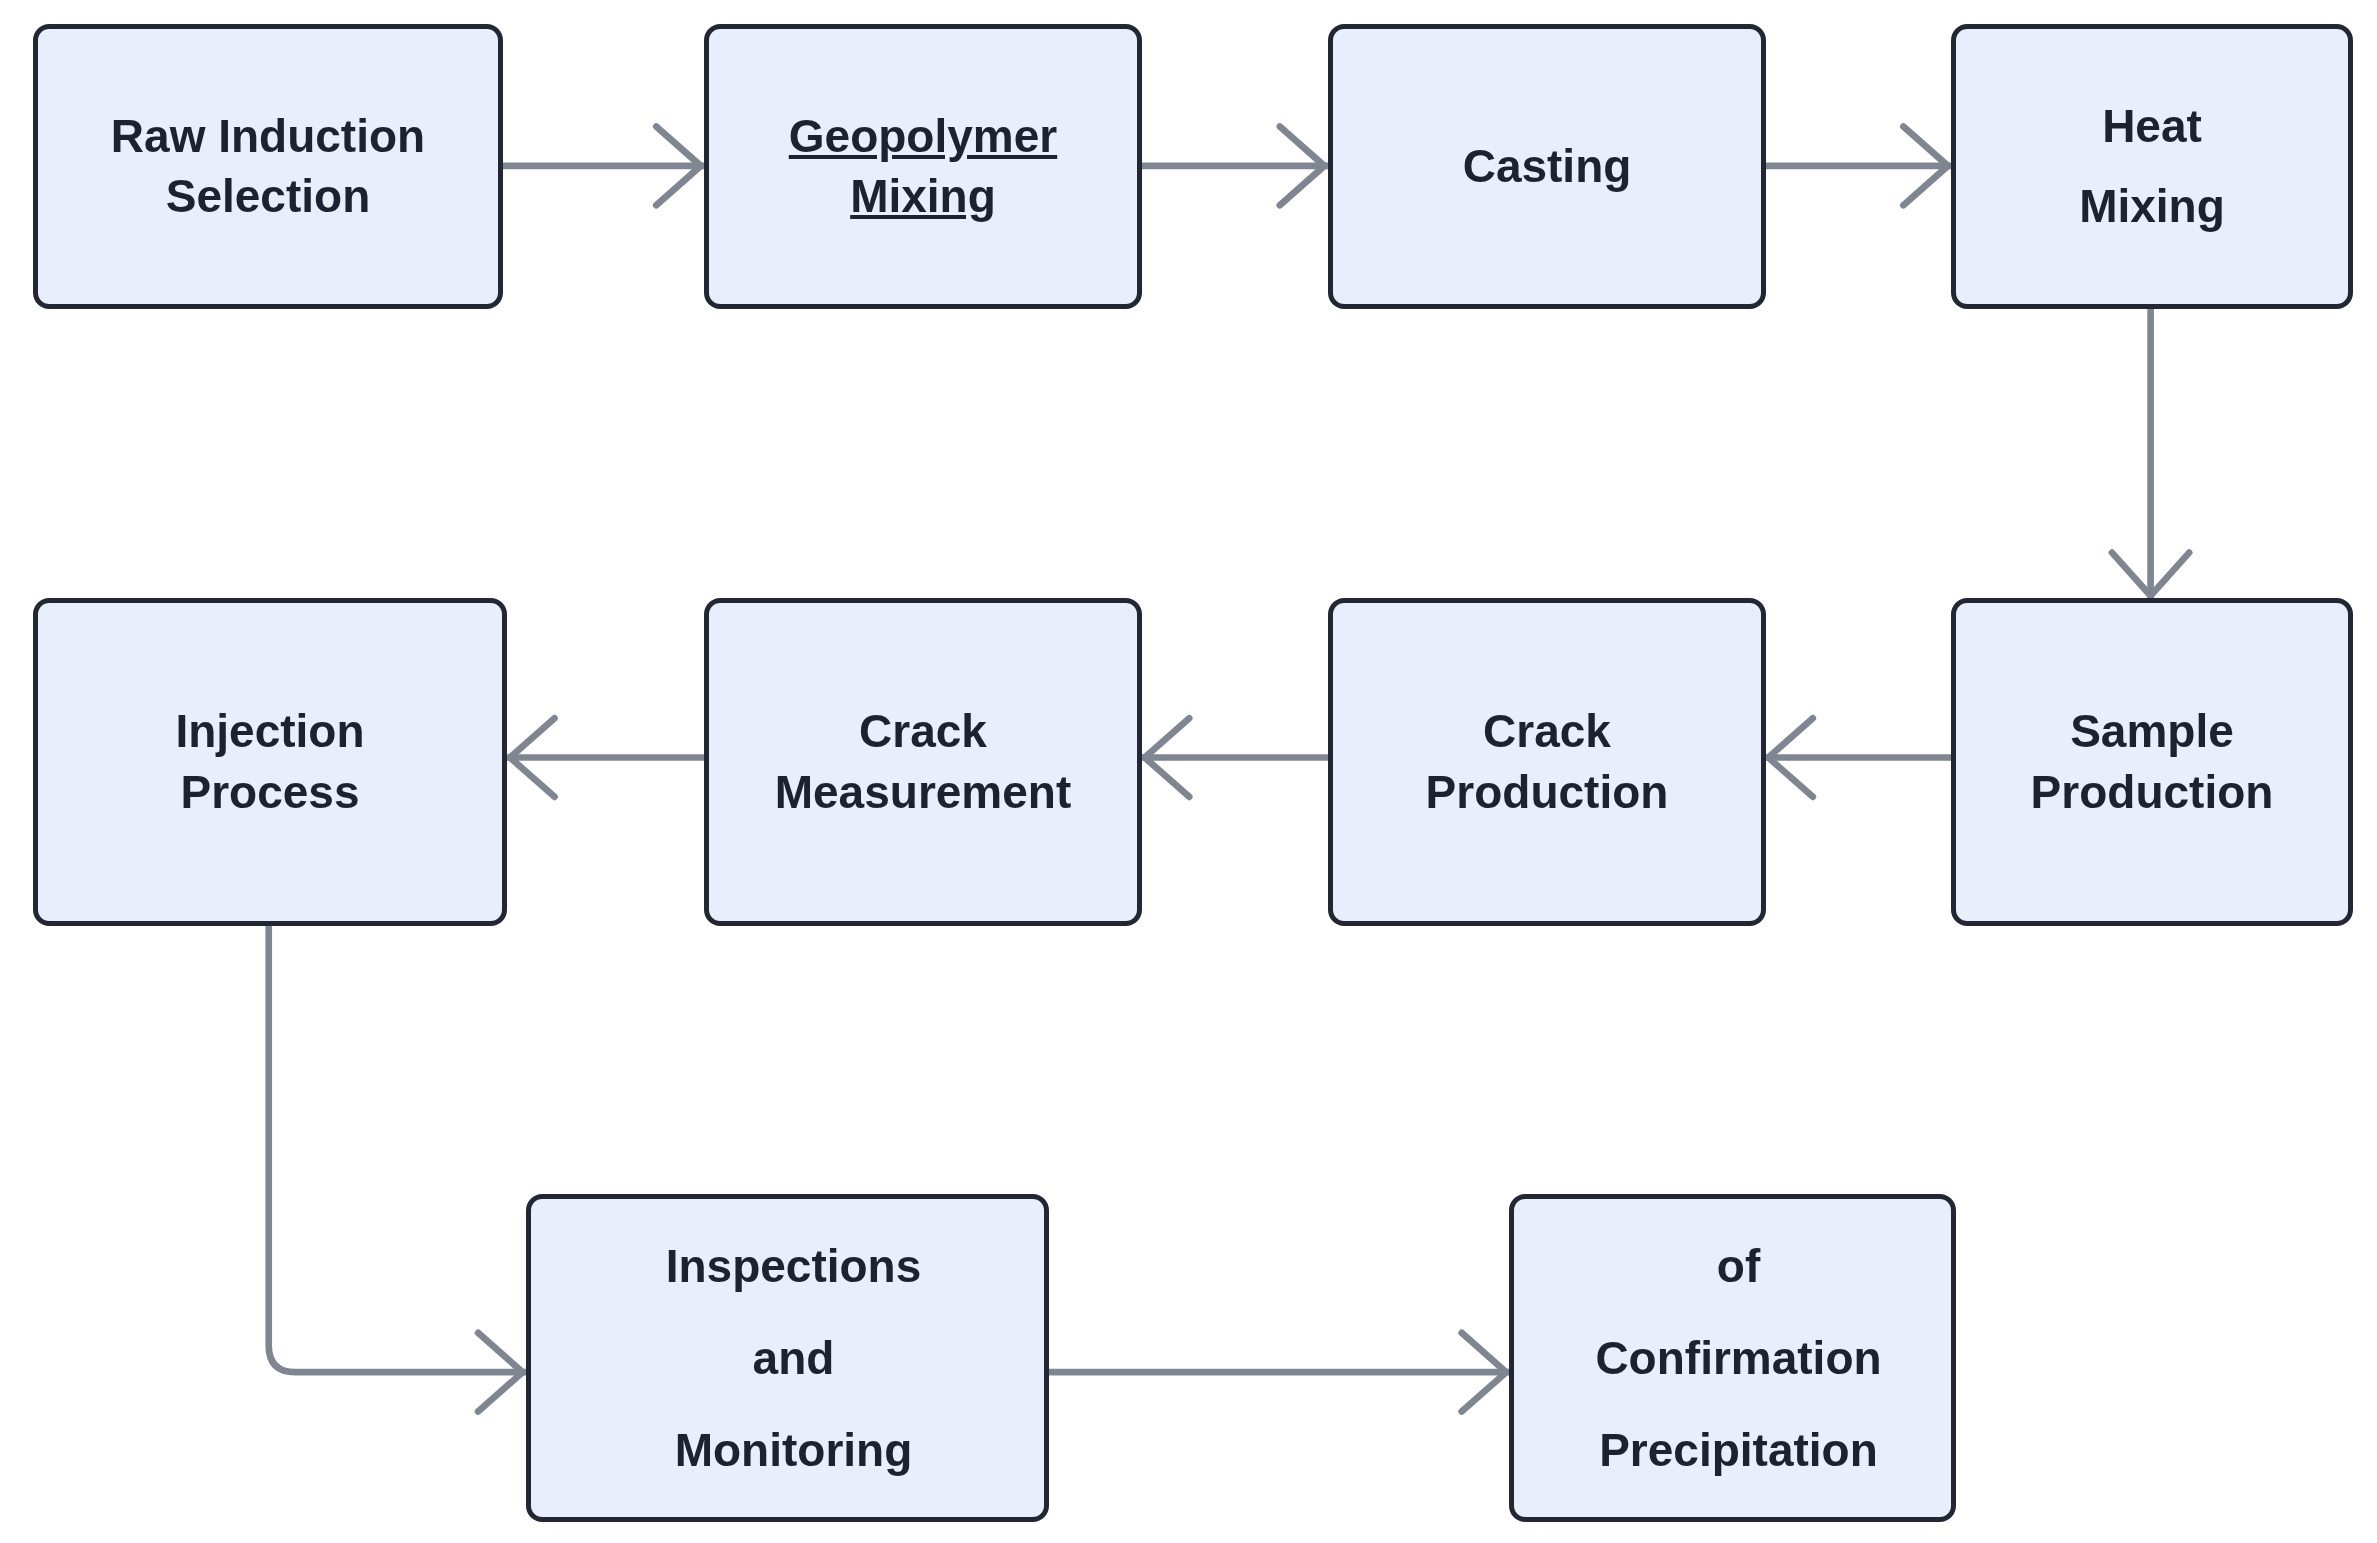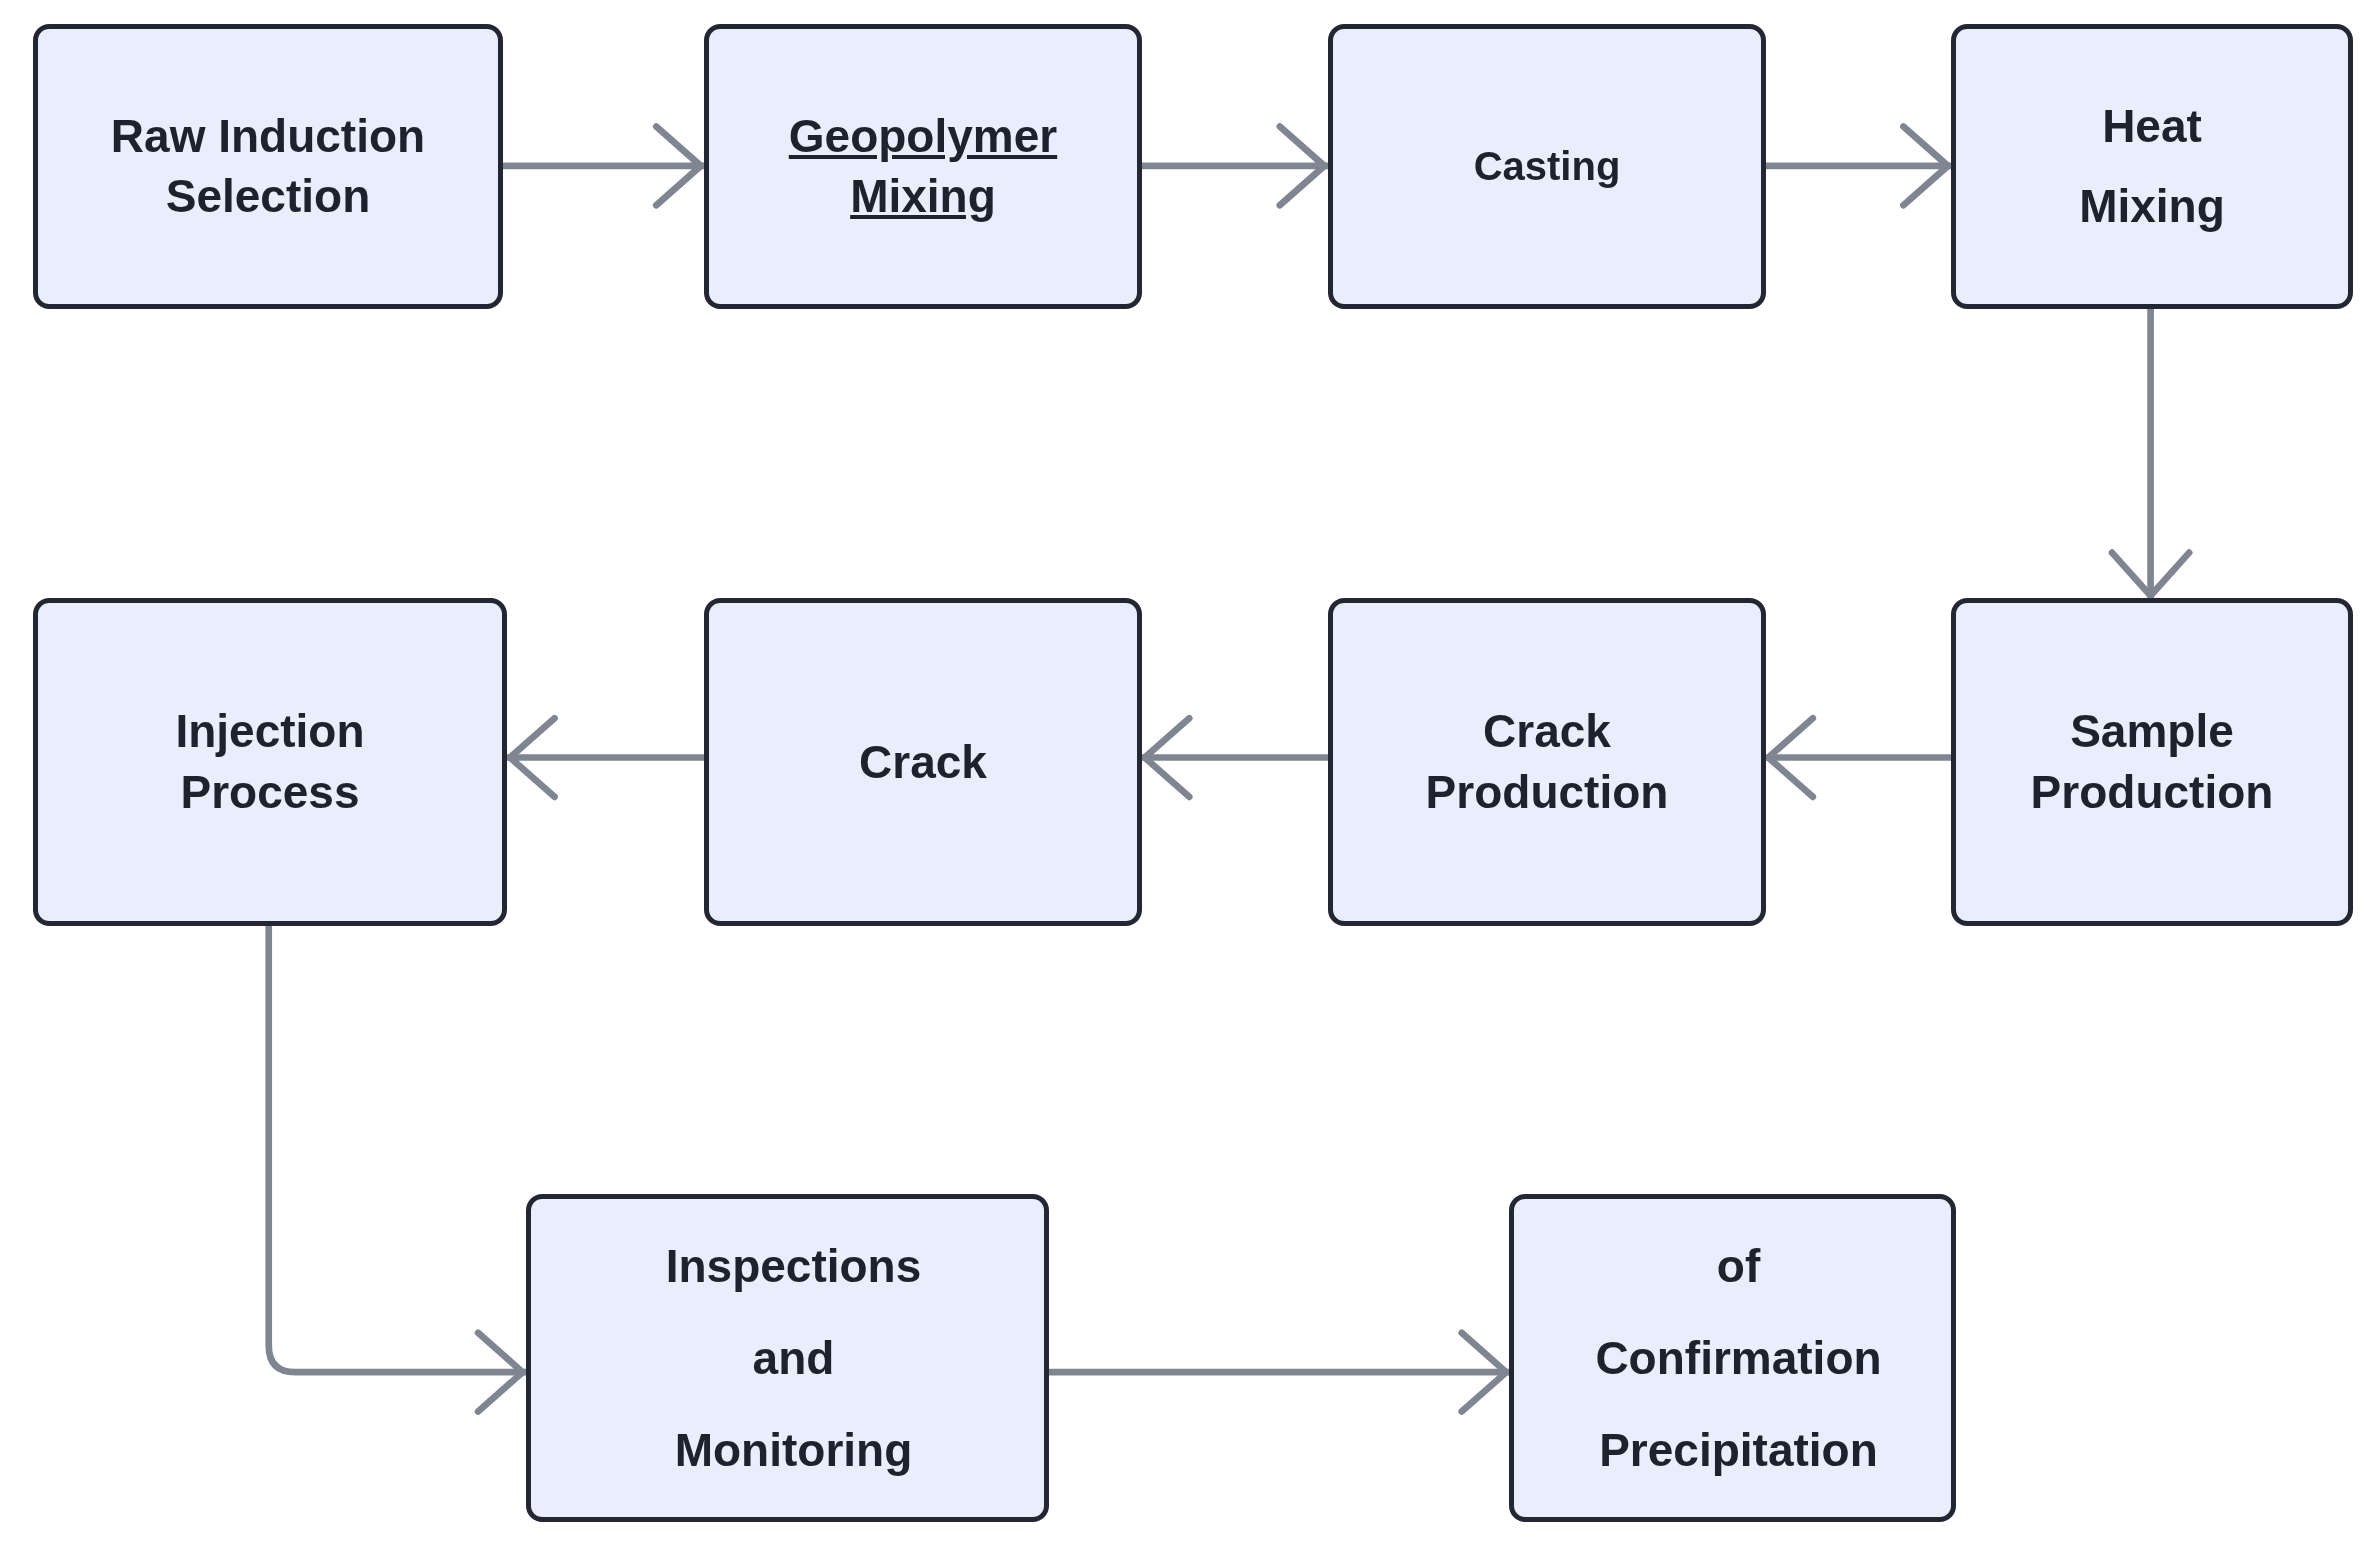--- a/index.html
+++ b/index.html
@@ -18,21 +18,21 @@
     align-items:center;
     justify-content:center;
     color:#1d222e;
     font-weight:bold;
     text-align:center;
     line-height:1.28;
   }
   .node .ln{display:block;width:100%;}
   .node.two-line{font-size:46px;}
   .node.two-line .ln{margin:0.7px 0;}
-  .node.one-line{font-size:40px;}
+  .node.one-line{font-size:46px;}
   .node.three-line{font-size:46px;line-height:1.0;}
   .node.three-line .ln{margin:23px 0;padding-left:12px;}
 </style>
 </head>
 <body>
 
 <div id="stage">
 
   <svg id="edges" viewBox="0 0 3202 2079" width="2377" height="1544" xmlns="http://www.w3.org/2000/svg">
     <g fill="none" stroke="#808691" stroke-width="9" stroke-linecap="round" stroke-linejoin="round">
@@ -104,20 +104,21 @@
     <span class="ln">Mixing</span>
   </div>
 
   <div class="node two-line" style="left:33px;top:598px;width:474px;height:328px;">
     <span class="ln">Injection</span>
     <span class="ln">Process</span>
   </div>
 
   <div class="node two-line" style="left:704px;top:598px;width:438px;height:328px;">
     <span class="ln">Crack</span>
+    <span class="ln">Measurement</span>
   </div>
 
   <div class="node two-line" style="left:1328px;top:598px;width:438px;height:328px;">
     <span class="ln">Crack</span>
     <span class="ln">Production</span>
   </div>
 
   <div class="node two-line" style="left:1951px;top:598px;width:402px;height:328px;">
     <span class="ln">Sample</span>
     <span class="ln">Production</span>

